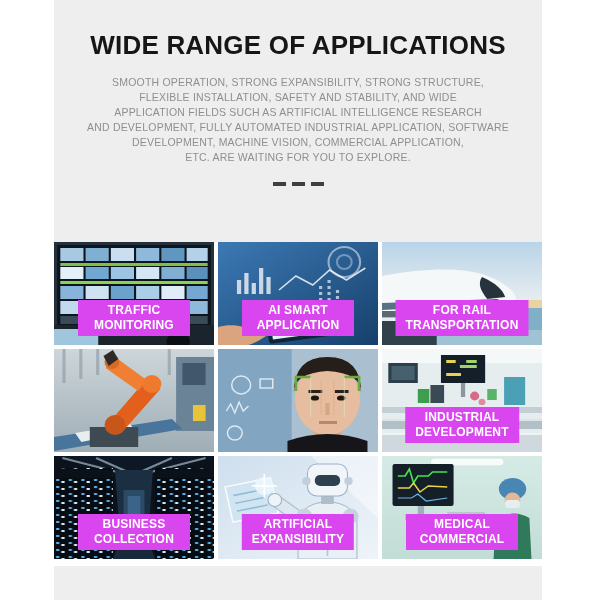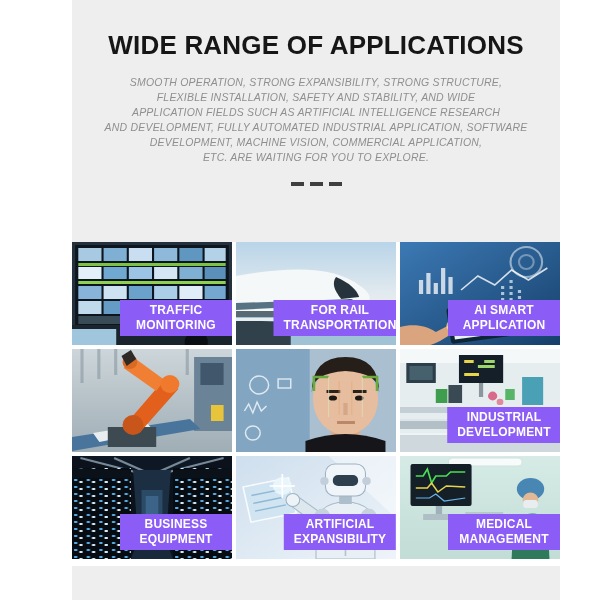--- a/index.html
+++ b/index.html
@@ -2,49 +2,49 @@
 <html><head>
 <meta charset="utf-8">
 <style>
   html,body{margin:0;padding:0;}
   body{
     width:600px;height:600px;background:#ffffff;
     font-family:"Liberation Sans", sans-serif;
     position:relative;overflow:hidden;
   }
   .panel{
-    position:absolute;left:72px;top:0;width:488px;
+    position:absolute;left:54px;top:0;width:488px;
   }
   .intro{
     background:#eeeeee;height:242px;box-sizing:border-box;
     padding-top:30px;text-align:center;
   }
   .page-title{
     font-size:26px;font-weight:800;color:#161616;
     letter-spacing:0.2px;margin:0 0 14px 0;
   }
   .page-desc{
     font-size:10.5px;line-height:15px;color:#8f8f8f;
-    white-space:pre-line;margin:0 auto;letter-spacing:0.2px;font-style:italic;
+    white-space:pre-line;margin:0 auto;letter-spacing:0.2px;
   }
   .divider{
     margin:17px auto 0 auto;display:flex;justify-content:center;gap:6px;
   }
   .divider .dash{width:13px;height:4px;background:#3f3f3f;display:block;}
   .grid{
     display:grid;grid-template-columns:repeat(3,1fr);
     grid-auto-rows:103px;gap:4px;background:#ffffff;
   }
   .tile{position:relative;overflow:hidden;background:#9ab4c6;}
   .tile svg{display:block;width:100%;height:100%;}
   .tile-label{
     position:absolute;left:50%;bottom:9px;transform:translateX(-50%);
-    background:#8b5cf6;color:#ffffff;font-weight:bold;font-size:12px;
+    background:#d946ef;color:#ffffff;font-weight:bold;font-size:12px;
     line-height:15px;text-align:center;white-space:pre-line;
-    padding:3px 10px;min-width:92px;letter-spacing:0.2px;margin-left:24px;
+    padding:3px 10px;min-width:92px;letter-spacing:0.2px;
   }
   .spacer{height:7px;background:#ffffff;}
   .next-section{height:34px;background:#eeeeee;}
 </style>
 </head>
 <body>
 
 <div class="panel">
 
   <div class="intro">
@@ -101,83 +101,83 @@
         <rect x="0" y="87" width="42" height="16" fill="#9fc6dd"></rect>
         <circle cx="118" cy="100" r="11" fill="#0a0f13"></circle>
       </svg>
       <div class="tile-label">TRAFFIC
 MONITORING</div>
     </div>
 
     <div class="tile">
       <svg viewBox="0 0 152 103" preserveAspectRatio="none">
         <defs>
+          <linearGradient id="blu3" x1="0" y1="0" x2="1" y2="1">
+            <stop offset="0" stop-color="#3c79b4"></stop>
+              <stop offset="1" stop-color="#16406b"></stop>
+          </linearGradient>
+        </defs>
+        <rect width="152" height="103" fill="url(#blu3)"></rect>
+        <circle cx="120" cy="20" r="15" fill="none" stroke="#ffffff" stroke-opacity="0.5" stroke-width="2"></circle>
+        <circle cx="120" cy="20" r="7" fill="none" stroke="#ffffff" stroke-opacity="0.35" stroke-width="2"></circle>
+        <g fill="#ffffff" opacity="0.75">
+          <rect x="18" y="38" width="4" height="14"></rect>
+            <rect x="25" y="31" width="4" height="21"></rect>
+            <rect x="32" y="41" width="4" height="11"></rect>
+            <rect x="39" y="26" width="4" height="26"></rect>
+            <rect x="46" y="35" width="4" height="17"></rect>
+        </g>
+        <g fill="#cfe0ef" opacity="0.8">
+          <rect x="96" y="44" width="3" height="3"></rect>
+            <rect x="96" y="50" width="3" height="3"></rect>
+            <rect x="96" y="56" width="3" height="3"></rect>
+          <rect x="104" y="38" width="3" height="3"></rect>
+            <rect x="104" y="44" width="3" height="3"></rect>
+            <rect x="104" y="50" width="3" height="3"></rect>
+            <rect x="104" y="56" width="3" height="3"></rect>
+          <rect x="112" y="48" width="3" height="3"></rect>
+            <rect x="112" y="54" width="3" height="3"></rect>
+        </g>
+        <polyline points="58,48 74,34 90,43 106,28 122,38 140,26" fill="none" stroke="#ffffff" stroke-opacity="0.8" stroke-width="1.6"></polyline>
+        <g transform="rotate(-8 76 80)">
+          <rect x="46" y="62" width="58" height="36" rx="3" fill="#0e2437"></rect>
+          <rect x="50" y="66" width="50" height="28" fill="#e6f0f7"></rect>
+          <polyline points="54,86 62,78 70,82 78,72 86,78 96,70" fill="none" stroke="#3c79b4" stroke-width="1.5"></polyline>
+        </g>
+        <path d="M0,103 L0,85 C13,81 26,84 34,90 L47,83 L52,90 L38,99 C24,107 10,106 0,103 Z" fill="#d9a47e"></path>
+        <circle cx="50" cy="84" r="6" fill="#ffdf9e" opacity="0.75"></circle>
+        <circle cx="124" cy="72" r="5" fill="#ffd77a" opacity="0.5"></circle>
+      </svg>
+      <div class="tile-label">AI SMART
+APPLICATION</div>
+    </div>
+
+    <div class="tile">
+      <svg viewBox="0 0 152 103" preserveAspectRatio="none">
+        <defs>
           <linearGradient id="sky2" x1="0" y1="0" x2="0" y2="1">
             <stop offset="0" stop-color="#b9d4e8"></stop>
               <stop offset="0.6" stop-color="#e9eef0"></stop>
               <stop offset="1" stop-color="#f3ece0"></stop>
           </linearGradient>
         </defs>
         <rect width="152" height="103" fill="url(#sky2)"></rect>
         <rect x="0" y="58" width="152" height="12" fill="#ecc88a" opacity="0.75"></rect>
         <rect x="0" y="70" width="152" height="33" fill="#9fc3d4"></rect>
         <rect x="116" y="66" width="36" height="22" fill="#7fb0c8"></rect>
         <path d="M0,34 C58,23 96,26 118,44 C129,52 131,60 118,66 L0,74 Z" fill="#f5f8f9"></path>
         <path d="M95,35 C108,41 115,48 117,55 L100,57 C93,48 91,41 95,35 Z" fill="#27333c"></path>
         <path d="M0,61 L110,57 L116,62 L0,68 Z" fill="#3a5b6e" opacity="0.85"></path>
         <rect x="0" y="69" width="118" height="6" fill="#5a6a72"></rect>
         <circle cx="108" cy="60" r="2.4" fill="#202e38"></circle>
         <path d="M0,78 L52,80 L52,103 L0,103 Z" fill="#31414b"></path>
         <rect x="0" y="76" width="52" height="3" fill="#e8eef0"></rect>
       </svg>
       <div class="tile-label">FOR RAIL
 TRANSPORTATION</div>
-    </div>
-
-    <div class="tile">
-      <svg viewBox="0 0 152 103" preserveAspectRatio="none">
-        <defs>
-          <linearGradient id="blu3" x1="0" y1="0" x2="1" y2="1">
-            <stop offset="0" stop-color="#3c79b4"></stop>
-              <stop offset="1" stop-color="#16406b"></stop>
-          </linearGradient>
-        </defs>
-        <rect width="152" height="103" fill="url(#blu3)"></rect>
-        <circle cx="120" cy="20" r="15" fill="none" stroke="#ffffff" stroke-opacity="0.5" stroke-width="2"></circle>
-        <circle cx="120" cy="20" r="7" fill="none" stroke="#ffffff" stroke-opacity="0.35" stroke-width="2"></circle>
-        <g fill="#ffffff" opacity="0.75">
-          <rect x="18" y="38" width="4" height="14"></rect>
-            <rect x="25" y="31" width="4" height="21"></rect>
-            <rect x="32" y="41" width="4" height="11"></rect>
-            <rect x="39" y="26" width="4" height="26"></rect>
-            <rect x="46" y="35" width="4" height="17"></rect>
-        </g>
-        <g fill="#cfe0ef" opacity="0.8">
-          <rect x="96" y="44" width="3" height="3"></rect>
-            <rect x="96" y="50" width="3" height="3"></rect>
-            <rect x="96" y="56" width="3" height="3"></rect>
-          <rect x="104" y="38" width="3" height="3"></rect>
-            <rect x="104" y="44" width="3" height="3"></rect>
-            <rect x="104" y="50" width="3" height="3"></rect>
-            <rect x="104" y="56" width="3" height="3"></rect>
-          <rect x="112" y="48" width="3" height="3"></rect>
-            <rect x="112" y="54" width="3" height="3"></rect>
-        </g>
-        <polyline points="58,48 74,34 90,43 106,28 122,38 140,26" fill="none" stroke="#ffffff" stroke-opacity="0.8" stroke-width="1.6"></polyline>
-        <g transform="rotate(-8 76 80)">
-          <rect x="46" y="62" width="58" height="36" rx="3" fill="#0e2437"></rect>
-          <rect x="50" y="66" width="50" height="28" fill="#e6f0f7"></rect>
-          <polyline points="54,86 62,78 70,82 78,72 86,78 96,70" fill="none" stroke="#3c79b4" stroke-width="1.5"></polyline>
-        </g>
-        <path d="M0,103 L0,85 C13,81 26,84 34,90 L47,83 L52,90 L38,99 C24,107 10,106 0,103 Z" fill="#d9a47e"></path>
-        <circle cx="50" cy="84" r="6" fill="#ffdf9e" opacity="0.75"></circle>
-        <circle cx="124" cy="72" r="5" fill="#ffd77a" opacity="0.5"></circle>
-      </svg>
-      <div class="tile-label">AI SMART
-APPLICATION</div>
     </div>
 
     <div class="tile">
       <svg viewBox="0 0 152 103" preserveAspectRatio="none">
         <defs>
           <linearGradient id="fac4" x1="0" y1="0" x2="0" y2="1">
             <stop offset="0" stop-color="#cdd6da"></stop>
               <stop offset="1" stop-color="#9fadb5"></stop>
           </linearGradient>
         </defs>
@@ -293,21 +293,21 @@
         <rect x="66" y="34" width="20" height="32" fill="#2b4a66"></rect>
         <rect x="70" y="40" width="12" height="20" fill="#3c6488"></rect>
         <rect x="0" y="12" width="56" height="91" fill="url(#led)"></rect>
         <rect x="96" y="12" width="56" height="91" fill="url(#led)"></rect>
         <polygon points="0,12 56,14 56,22 0,22" fill="#0a1119"></polygon>
         <polygon points="96,14 152,12 152,22 96,22" fill="#0a1119"></polygon>
         <polygon points="62,86 90,86 96,103 56,103" fill="#17293a"></polygon>
         <rect x="72" y="58" width="8" height="16" fill="#0d1722"></rect>
       </svg>
       <div class="tile-label">BUSINESS
-EQUIPMENT</div>
+COLLECTION</div>
     </div>
 
     <div class="tile">
       <svg viewBox="0 0 152 103" preserveAspectRatio="none">
         <defs>
           <linearGradient id="ai8" x1="0" y1="0" x2="1" y2="1">
             <stop offset="0" stop-color="#cfdfee"></stop>
               <stop offset="1" stop-color="#eef4f9"></stop>
           </linearGradient>
         </defs>
@@ -365,21 +365,21 @@
           </g>
         <rect x="88" y="62" width="6" height="8" fill="#eef4f3"></rect>
         <ellipse cx="124" cy="33" rx="13" ry="11" fill="#4886b4"></ellipse>
         <circle cx="124" cy="44" r="7.5" fill="#e2b896"></circle>
         <rect x="117" y="44" width="14" height="8" rx="3" fill="#e8eef0"></rect>
         <path d="M106,103 L108,64 Q124,52 140,62 L142,103 Z" fill="#2e7a5a"></path>
         <polygon points="109,68 88,76 90,85 111,79" fill="#2e7a5a"></polygon>
         <circle cx="88" cy="80" r="4.4" fill="#dfe8ec"></circle>
       </svg>
       <div class="tile-label">MEDICAL
-MANAGEMENT</div>
+COMMERCIAL</div>
     </div>
 
   </div>
 
   <div class="spacer"></div>
   <div class="next-section"></div>
 
 </div>
 
 </body></html>

